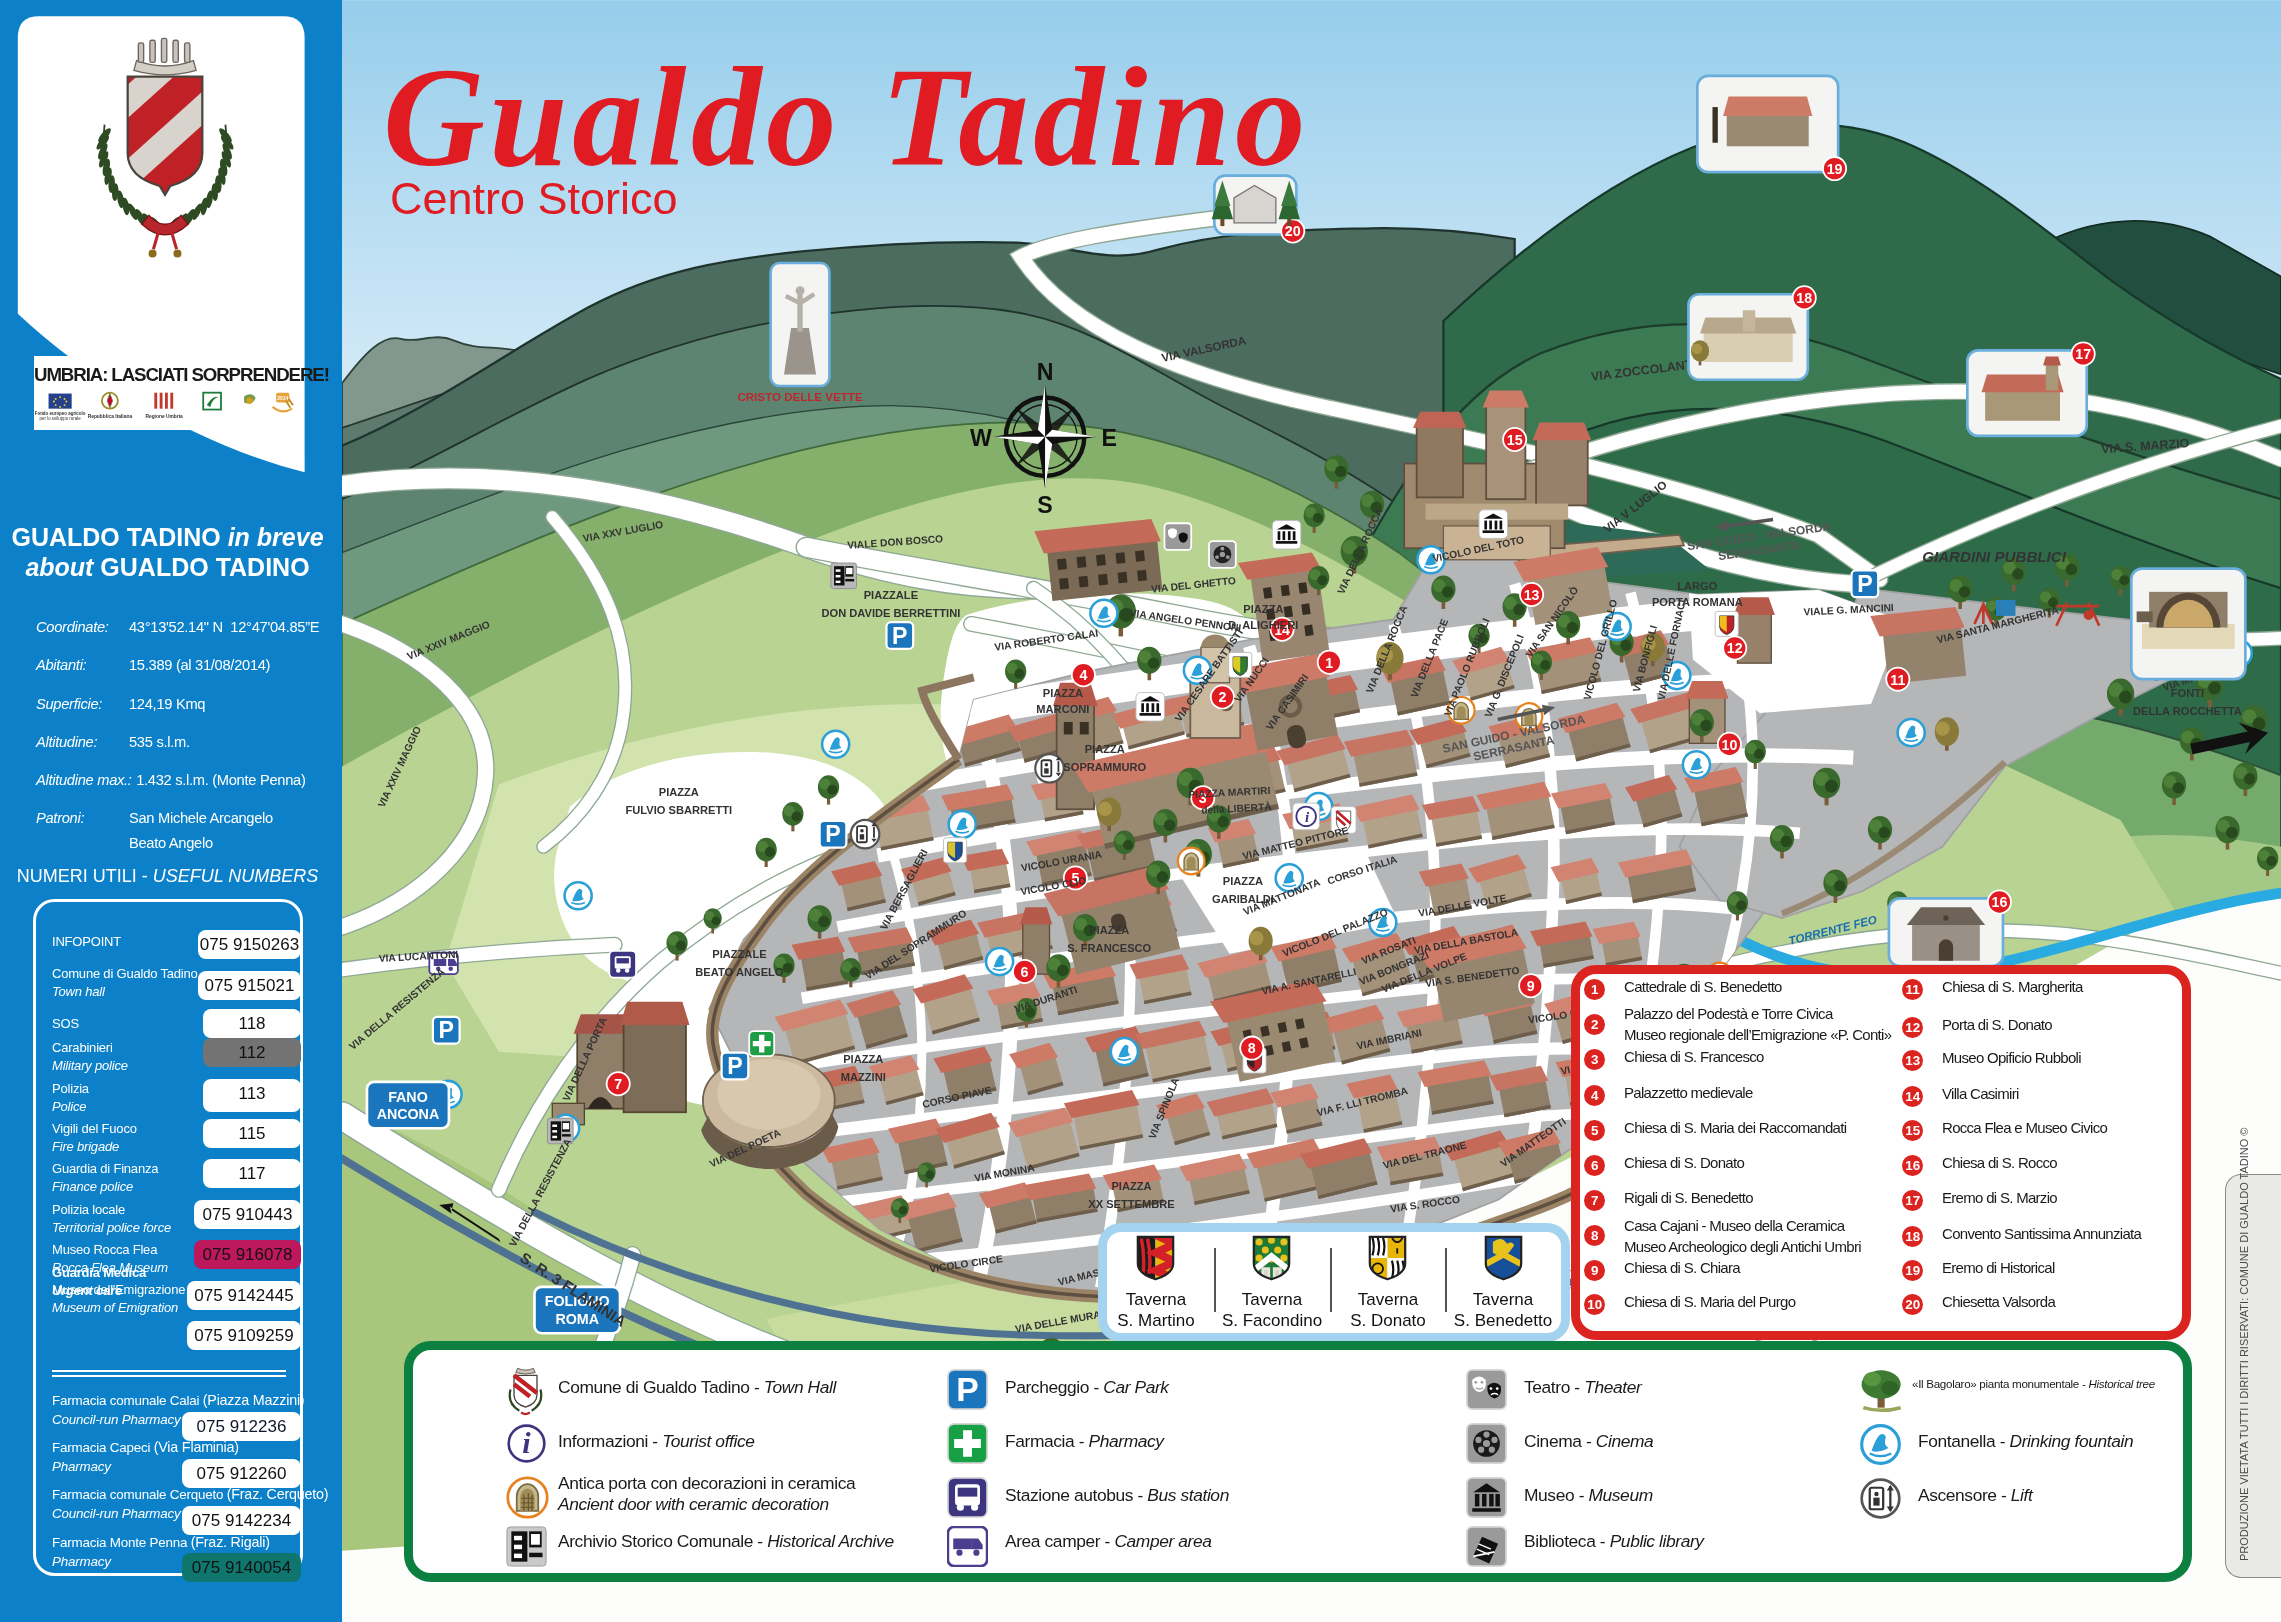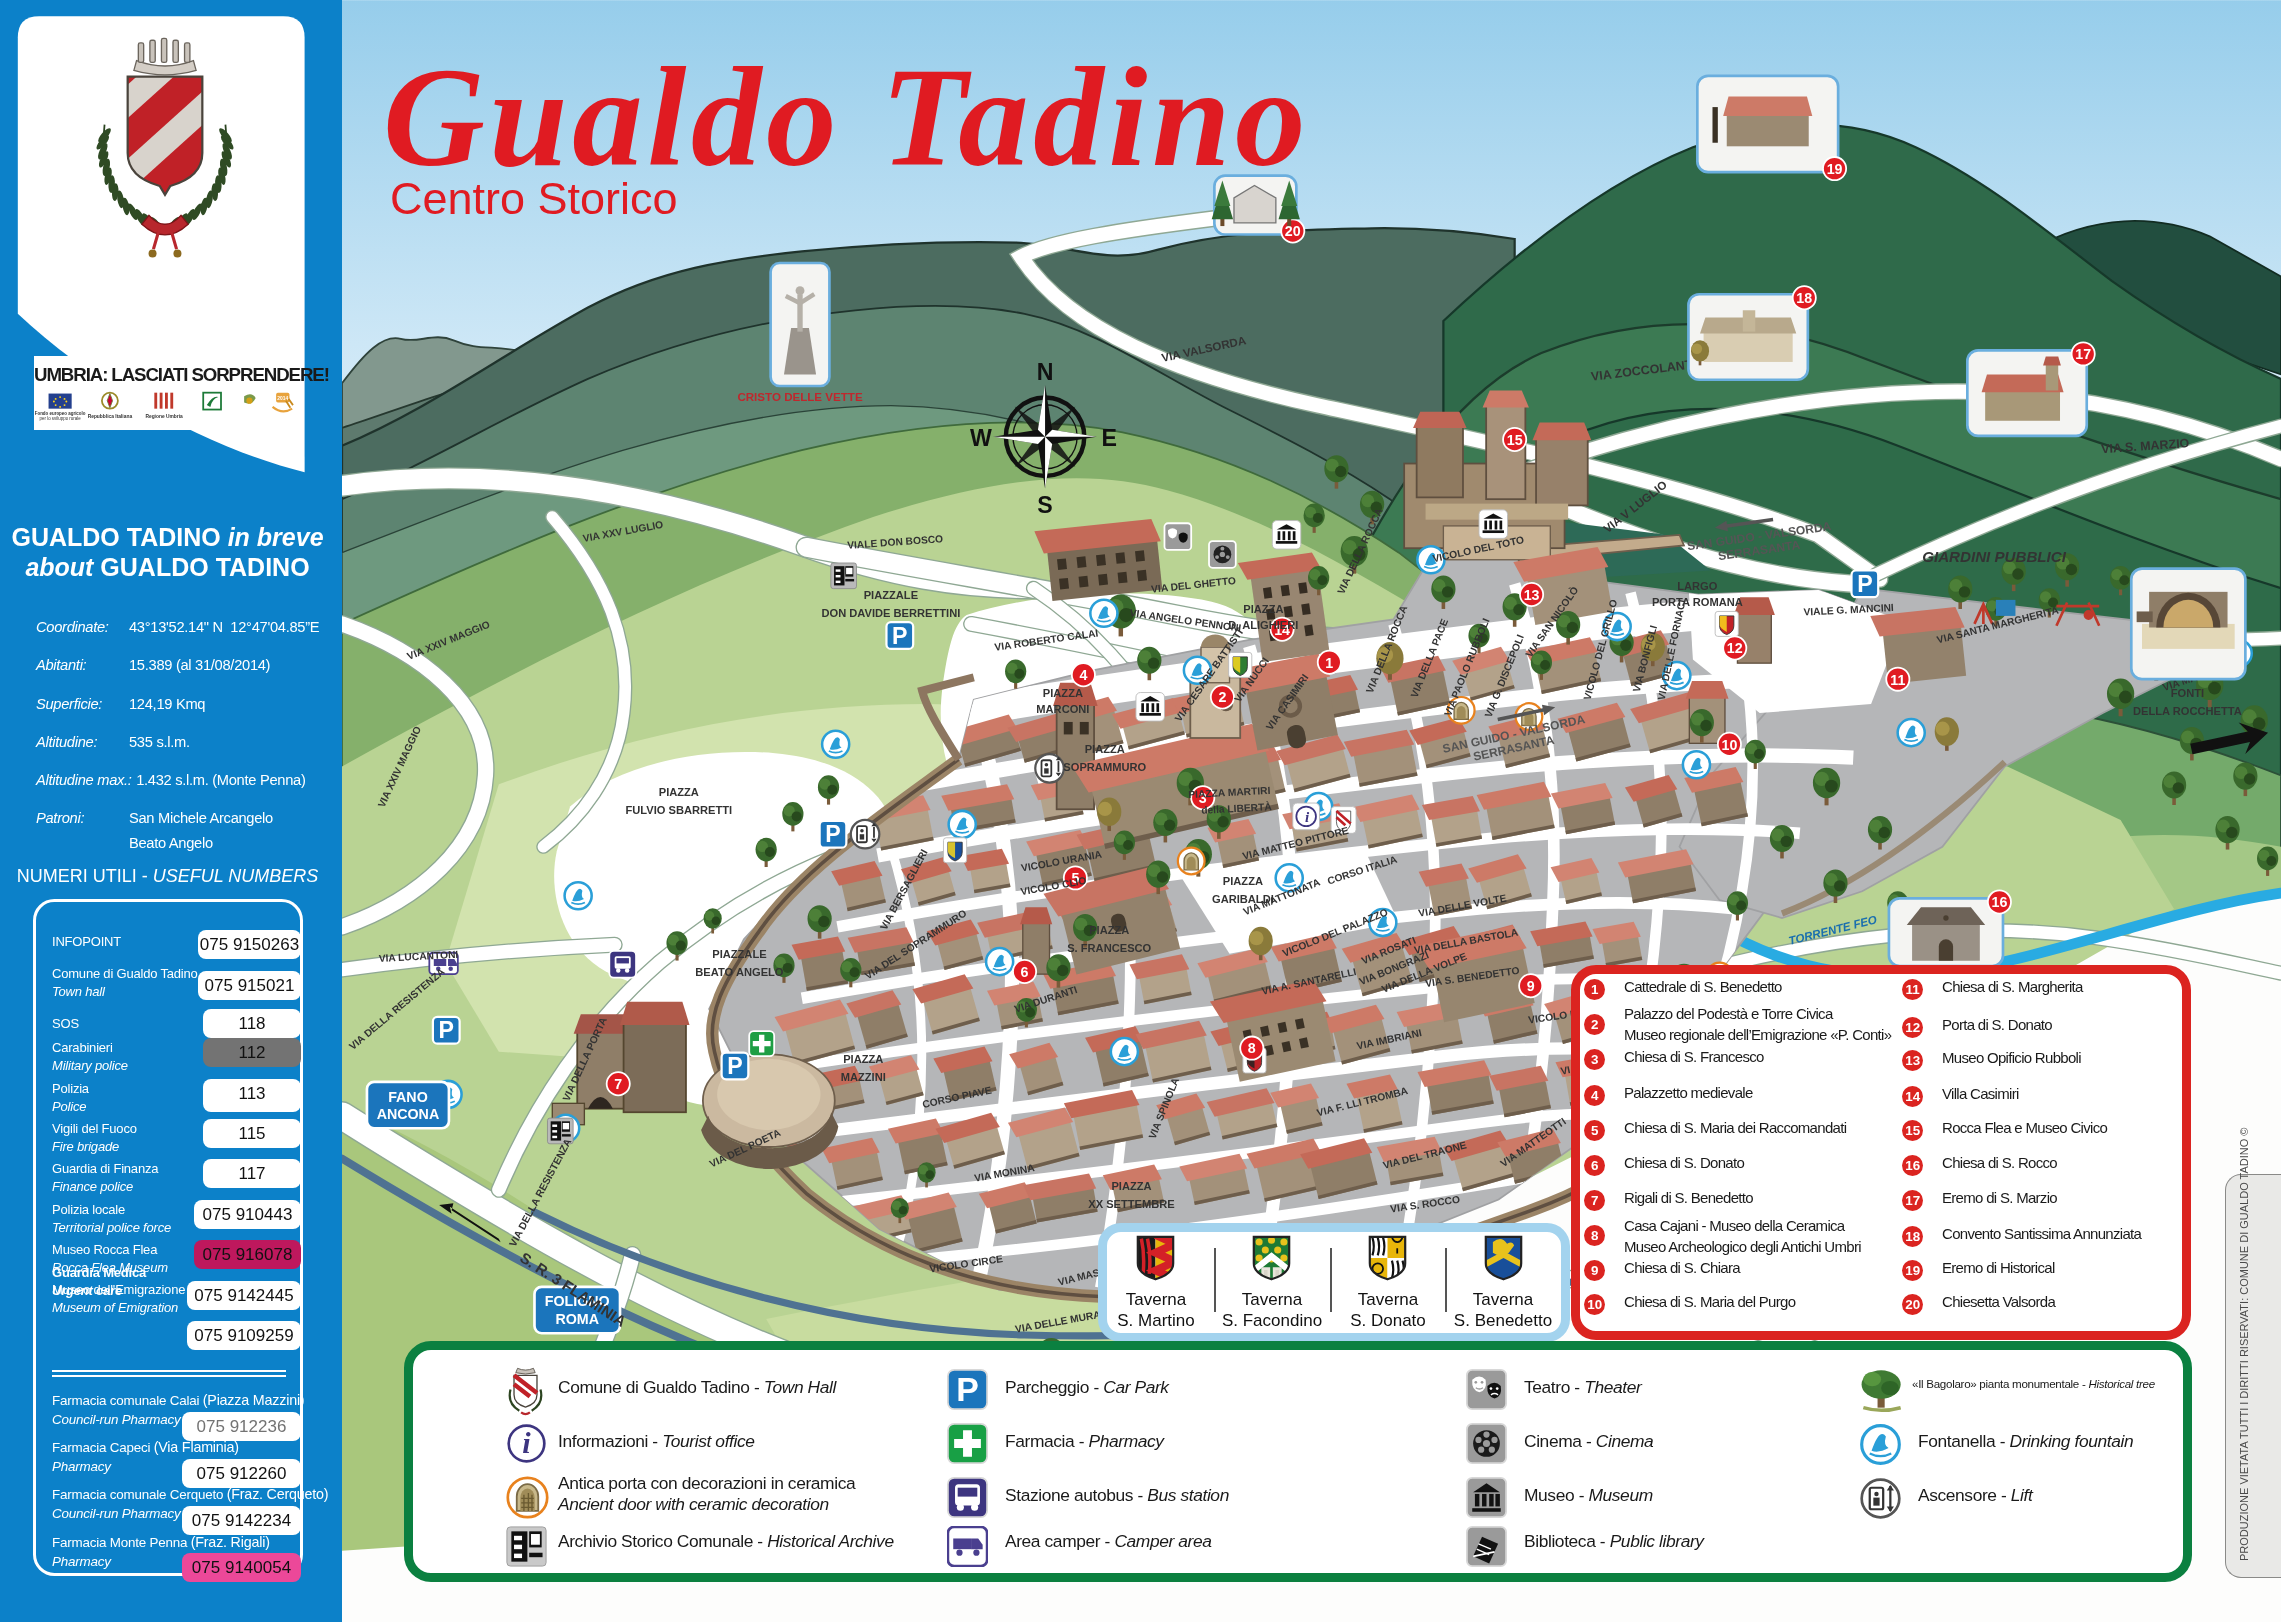--- a/index.html
+++ b/index.html
@@ -172,33 +172,33 @@
 
 <div class="abs nw" style="left:52px;top:1264px;color:#fff;font-size:13px;letter-spacing:-0.2px;line-height:18px;font-weight:bold;">Guardia Medica<br><i>Urgent care</i></div>
 
 <div class="abs" style="left:187px;top:1321px;width:114px;height:28.5px;background:#fff;border-radius:8px;color:#111;font-size:17px;text-align:center;line-height:29px;white-space:nowrap;">075 9109259</div>
 
 <div class="abs" style="left:52px;top:1370px;width:234px;height:1.8px;background:#fff;"></div>
 <div class="abs" style="left:52px;top:1375px;width:234px;height:1.8px;background:#fff;"></div>
 
 <div class="abs nw" style="left:52px;top:1391px;color:#fff;font-size:13.4px;letter-spacing:-0.2px;line-height:18.7px;">Farmacia comunale Calai <span style="font-size:14.3px">(Piazza Mazzini)</span><br><i>Council-run Pharmacy</i></div>
 
-<div class="abs" style="left:182px;top:1412px;width:119px;height:28.5px;background:#fff;border-radius:8px;color:#737373;font-size:17px;text-align:center;line-height:29px;white-space:nowrap;">075 912236</div>
+<div class="abs" style="left:182px;top:1412px;width:119px;height:28.5px;background:#fff;border-radius:8px;color:#0f172a;font-size:17px;text-align:center;line-height:29px;white-space:nowrap;">075 912236</div>
 
 <div class="abs nw" style="left:52px;top:1438px;color:#fff;font-size:13.4px;letter-spacing:-0.2px;line-height:18.7px;">Farmacia Capeci <span style="font-size:14.3px">(Via Flaminia)</span><br><i>Pharmacy</i></div>
 
 <div class="abs" style="left:182px;top:1459px;width:119px;height:28.5px;background:#fff;border-radius:8px;color:#111;font-size:17px;text-align:center;line-height:29px;white-space:nowrap;">075 912260</div>
 
 <div class="abs nw" style="left:52px;top:1485px;color:#fff;font-size:13.4px;letter-spacing:-0.2px;line-height:18.7px;">Farmacia comunale Cerqueto <span style="font-size:14.3px">(Fraz. Cerqueto)</span><br><i>Council-run Pharmacy</i></div>
 
 <div class="abs" style="left:182px;top:1506px;width:119px;height:28.5px;background:#fff;border-radius:8px;color:#111;font-size:17px;text-align:center;line-height:29px;white-space:nowrap;">075 9142234</div>
 
 <div class="abs nw" style="left:52px;top:1533px;color:#fff;font-size:13.4px;letter-spacing:-0.2px;line-height:18.7px;">Farmacia Monte Penna <span style="font-size:14.3px">(Fraz. Rigali)</span><br><i>Pharmacy</i></div>
 
-<div class="abs" style="left:182px;top:1553px;width:119px;height:28.5px;background:#ec4899;border-radius:8px;color:#111;font-size:17px;text-align:center;line-height:29px;white-space:nowrap;">075 9140054</div>
+<div class="abs" style="left:182px;top:1553px;width:119px;height:28.5px;background:#0f766e;border-radius:8px;color:#111;font-size:17px;text-align:center;line-height:29px;white-space:nowrap;">075 9140054</div>
 
 <svg class="abs" style="left:342px;top:0" width="1939" height="1623" viewBox="384 0 2176 1821">
 <defs>
 <linearGradient id="sky" x1="0" y1="0" x2="0" y2="1">
  <stop offset="0" stop-color="#96cdeb"></stop>
           <stop offset="0.55" stop-color="#cde7f6"></stop>
           <stop offset="1" stop-color="#f0f8fc"></stop>
 </linearGradient>
 <g id="tree">
  <rect x="-2.5" y="-10" width="5" height="14" fill="#7a5b3a"></rect>

